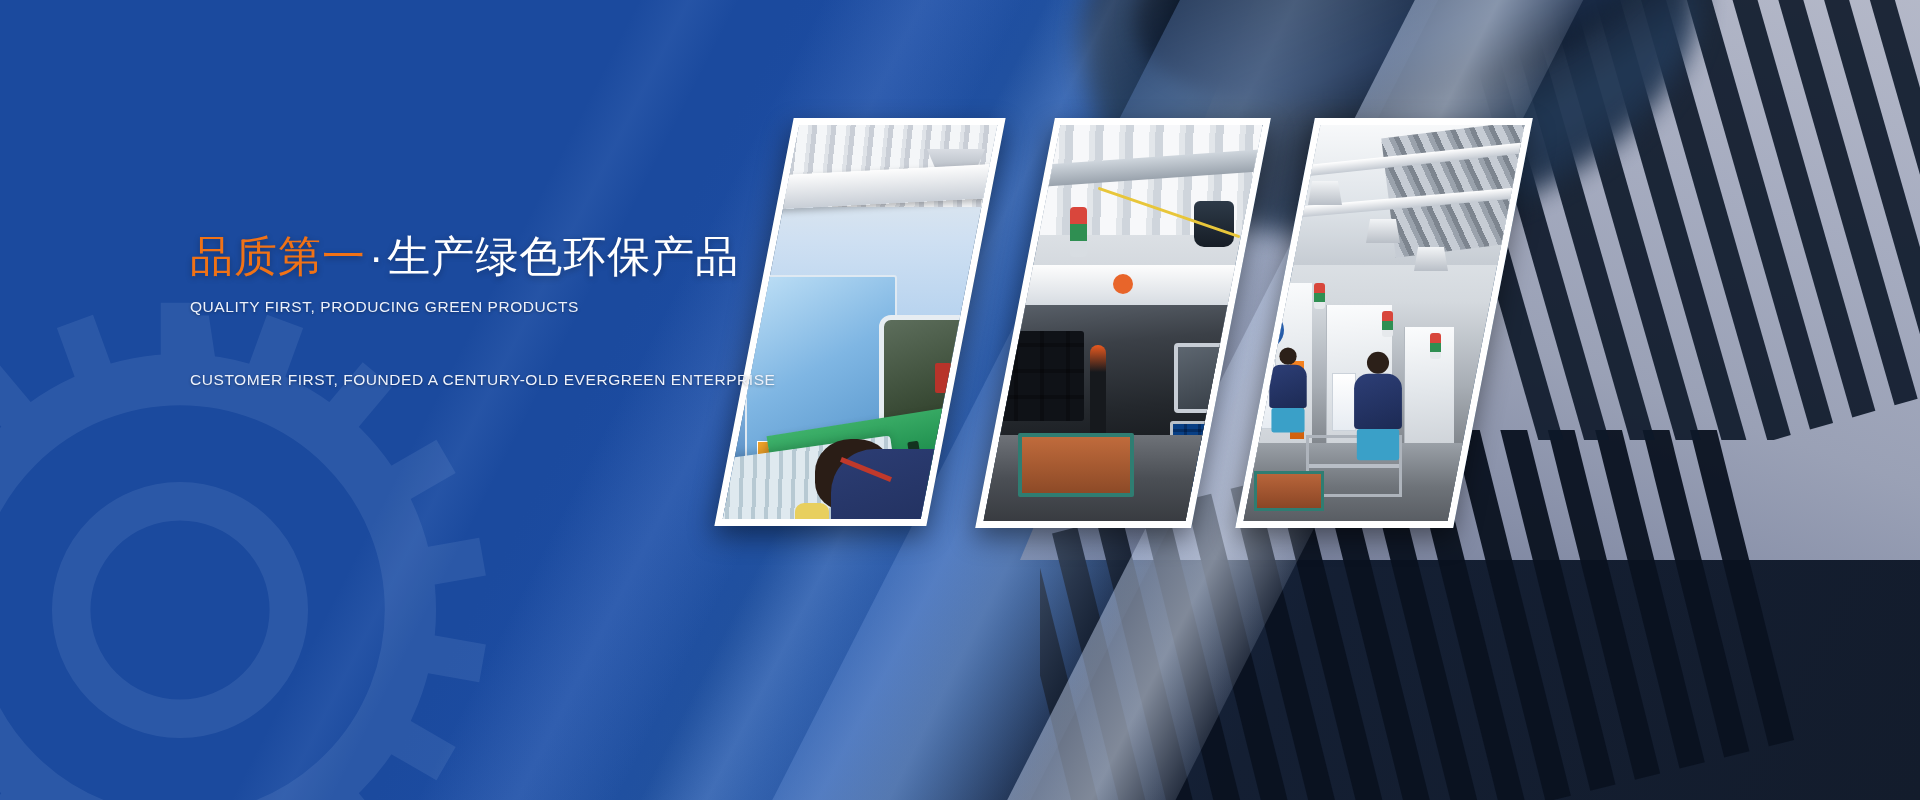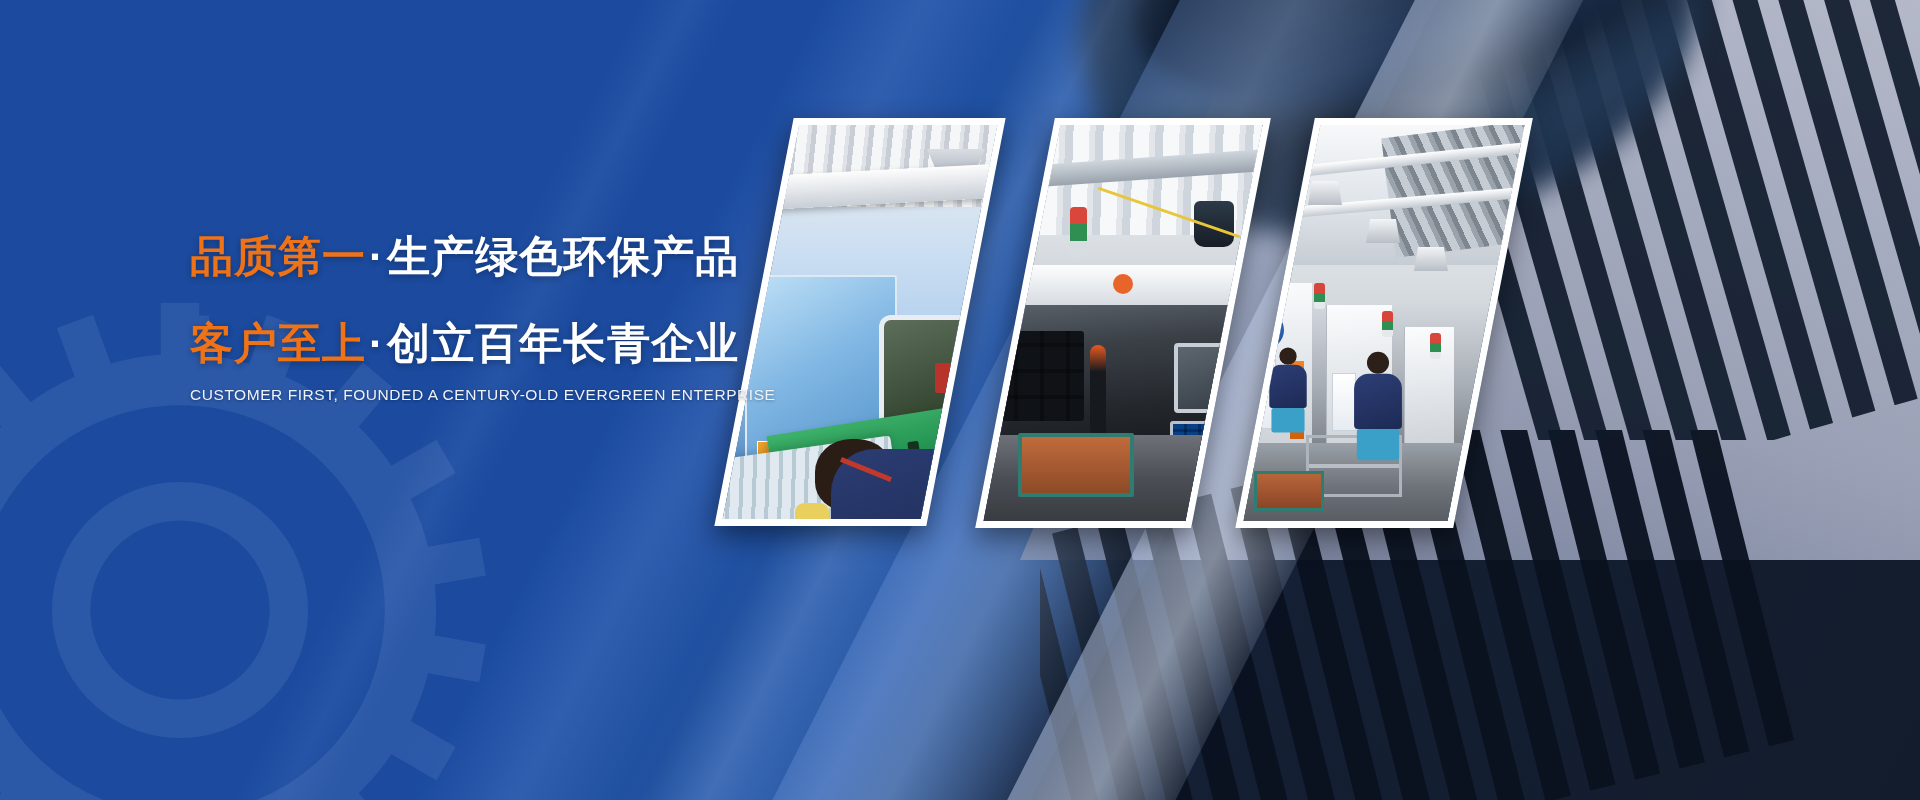--- a/index.html
+++ b/index.html
@@ -65,21 +65,21 @@
   }
   .gear-wm svg{ width:100%; height:100%; display:block; }
 
   
   .teeth{ position:absolute; }
   .teeth svg{ display:block; }
 
   
   .copy{ position:absolute; left:190px; top:232px; width:720px; }
   .headline{
-    font-size:43px; font-weight:bold; line-height:1.15;
+    font-size:43px; font-weight:normal; line-height:1.15;
     letter-spacing:1px; white-space:nowrap;
     text-shadow:0 2px 6px rgba(0,0,0,.30);
   }
   .headline .hl-accent{ color:#f07216; }
   .headline .hl-dot{ color:#ffffff; padding:0 3px; }
   .headline .hl-main{ color:#ffffff; }
   .subline{
     color:#eef2fb; font-size:15.5px; letter-spacing:.55px;
     margin-top:17px; white-space:nowrap;
     text-shadow:0 1px 3px rgba(0,0,0,.35);
@@ -408,24 +408,22 @@
       </div>
     </div>
 
   </div>
 
   <div class="copy">
 
     <div class="headline">
       <span class="hl-accent">品质第一</span><span class="hl-dot">·</span><span class="hl-main">生产绿色环保产品</span>
     </div>
+    <div class="subline">QUALITY FIRST, PRODUCING GREEN PRODUCTS</div>
 
     <div class="gap"></div>
 
-    <div class="headline">
-      <span class="hl-accent">客户至上</span><span class="hl-dot">·</span><span class="hl-main">创立百年长青企业</span>
-    </div>
     <div class="subline">CUSTOMER FIRST, FOUNDED A CENTURY-OLD EVERGREEN ENTERPRISE</div>
 
 
   </div>
 
 </div>
 
 </body></html>

